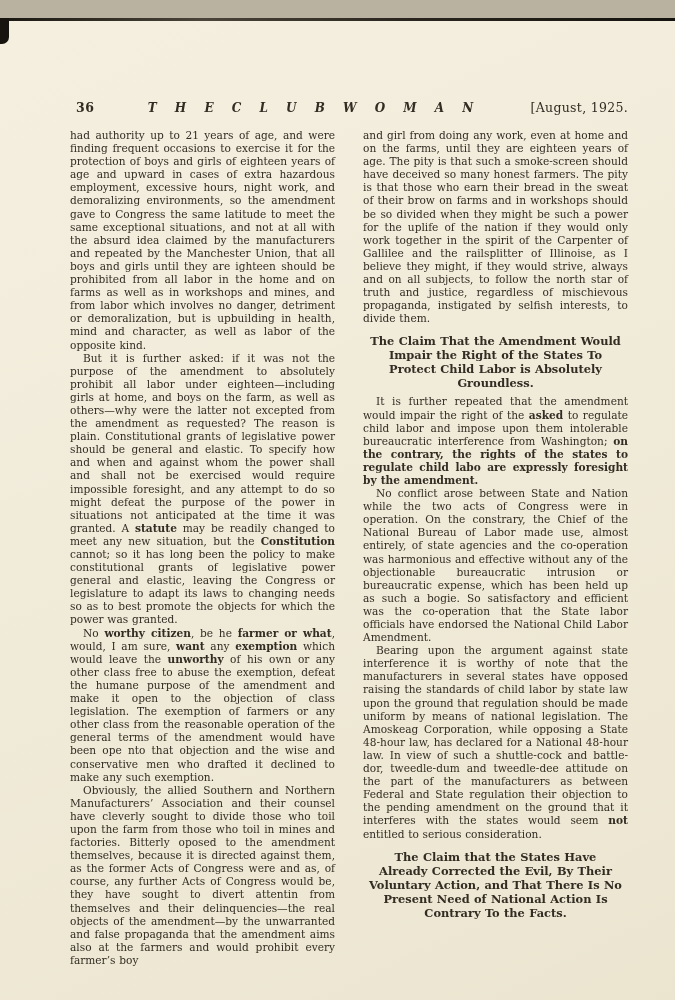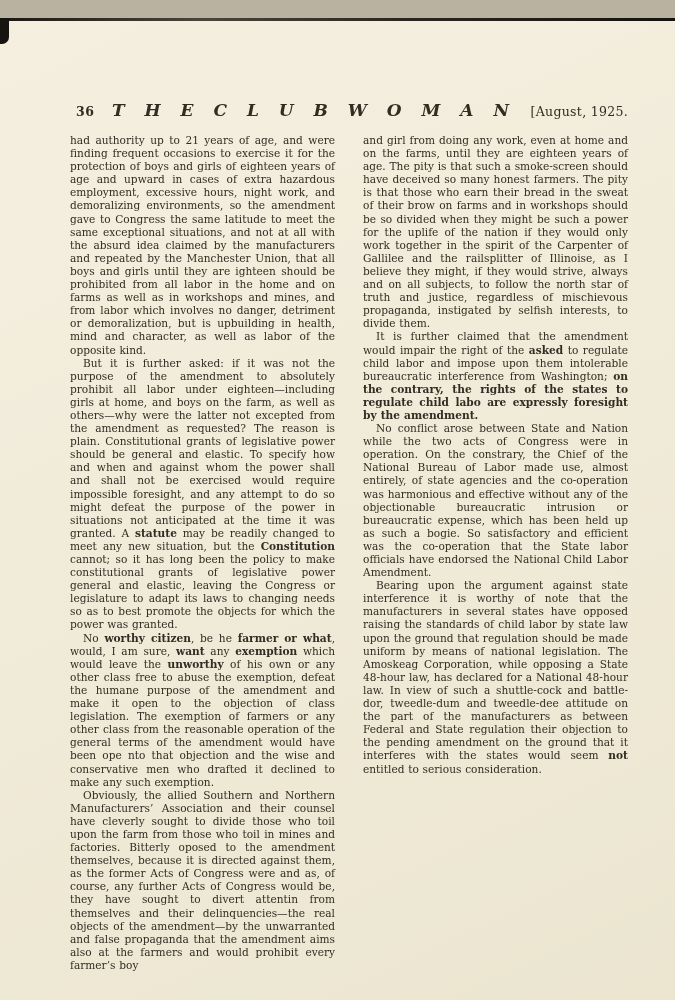--- a/index.html
+++ b/index.html
@@ -21,21 +21,21 @@
     background:#17140f;
     border-bottom-right-radius:7px;
   }
   .header{
     display:flex;align-items:baseline;
     padding:82px 47px 0 76px;
   }
   .page-number{font-size:12.5px;font-weight:bold;letter-spacing:.5px;}
   .journal-title{
     flex:1;text-align:center;
-    font-size:17px;font-style:italic;font-weight:bold;
+    font-size:12px;font-style:italic;font-weight:bold;
     letter-spacing:4px;word-spacing:6px;
   }
   .issue-date{font-size:12.5px;letter-spacing:.3px;}
   .columns{
     display:flex;
     padding:14px 47px 0 70px;
     gap:28px;
   }
   .column{
     width:270px;
@@ -69,18 +69,20 @@
 
   <div class="columns">
     <div class="column">
         <p><span>had authority up to 21 years of age, and were finding frequent occasions to exercise it for the protection of boys and girls of eighteen years of age and upward in cases of extra hazardous employment, excessive hours, night work, and demoralizing environments, so the amendment gave to Congress the same latitude to meet the same exceptional situations, and not at all with the absurd idea claimed by the manufacturers and repeated by the Manchester Union, that all boys and girls until they are ighteen should be prohibited from all labor in the home and on farms as well as in workshops and mines, and from labor which involves no danger, detriment or demoralization, but is upbuilding in health, mind and character, as well as labor of the opposite kind.</span></p>
         <p class="indent"><span>But it is further asked: if it was not the purpose of the amendment to absolutely prohibit all labor under eighteen—including girls at home, and boys on the farm, as well as others—why were the latter not excepted from the amendment as requested?  The reason is plain.  Constitutional grants of legislative power should be general and elastic.  To specify how and when and against whom the power shall and shall not be exercised would require impossible foresight, and any attempt to do so might defeat the purpose of the power in situations not anticipated at the time it was granted.  A </span><span class="b">statute</span><span> may be readily changed to meet any new situation, but the </span><span class="b">Constitution</span><span> cannot; so it has long been the policy to make constitutional grants of legislative power general and elastic, leaving the Congress or legislature to adapt its laws to changing needs so as to best promote the objects for which the power was granted.</span></p>
         <p class="indent"><span>No </span><span class="b">worthy citizen</span><span>, be he </span><span class="b">farmer or what</span><span>, would, I am sure, </span><span class="b">want</span><span> any </span><span class="b">exemption</span><span> which would leave the </span><span class="b">unworthy</span><span> of his own or any other class free to abuse the exemption, defeat the humane purpose of the amendment and make it open to the objection of class legislation.  The exemption of farmers or any other class from the reasonable operation of the general terms of the amendment would have been ope nto that objection and the wise and conservative men who drafted it declined to make any such exemption.</span></p>
         <p class="indent"><span>Obviously, the allied Southern and Northern Manufacturers’ Association and their counsel have cleverly sought to divide those who toil upon the farm from those who toil in mines and factories.  Bitterly oposed to the amendment themselves, because it is directed against them, as the former Acts of Congress were and as, of course, any further Acts of Congress would be, they have sought to divert attentin from themselves and their delinquencies—the real objects of the amendment—by the unwarranted and false propaganda that the amendment aims also at the farmers and would prohibit every farmer’s boy</span></p>
       </div>
     <div class="column">
         <p><span>and girl from doing any work, even at home and on the farms, until they are eighteen years of age.  The pity is that such a smoke-screen should have deceived so many honest farmers.  The pity is that those who earn their bread in the sweat of their brow on farms and in workshops should be so divided when they might be such a power for the uplife of the nation if they would only work together in the spirit of the Carpenter of Gallilee and the railsplitter of Illinoise, as I believe they might, if they would strive, always and on all subjects, to follow the north star of truth and justice, regardless of mischievous propaganda, instigated by selfish interests, to divide them.</span></p>
-        <p class="indent"><span>It is further claimed that the amendment would impair the right of the </span><span class="b">asked</span><span> to regulate child labor and impose upon them intolerable bureaucratic interference from Washington; </span><span class="b">on the contrary, the rights of the states to regulate child labo are expressly foresight by the amendment.</span></p>
+        <div class="heading">The Claim That the Amendment Would Impair the Right of the States To Protect Child Labor is Absolutely Groundless.</div>
+        <p class="indent"><span>It is further repeated that the amendment would impair the right of the </span><span class="b">asked</span><span> to regulate child labor and impose upon them intolerable bureaucratic interference from Washington; </span><span class="b">on the contrary, the rights of the states to regulate child labo are expressly foresight by the amendment.</span></p>
         <p class="indent"><span>No conflict arose between State and Nation while the two acts of Congress were in operation.  On the constrary, the Chief of the National Bureau of Labor made use, almost entirely, of state agencies and the co-operation was harmonious and effective without any of the objectionable bureaucratic intrusion or bureaucratic expense, which has been held up as such a bogie.  So satisfactory and efficient was the co-operation that the State labor officials have endorsed the National Child Labor Amendment.</span></p>
         <p class="indent"><span>Bearing upon the argument against state interference it is worthy of note that the manufacturers in several states have opposed raising the standards of child labor by state law upon the ground that regulation should be made uniform by means of national legislation.  The Amoskeag Corporation, while opposing a State 48-hour law, has declared for a National 48-hour law.  In view of such a shuttle-cock and battle-dor, tweedle-dum and tweedle-dee attitude on the part of the manufacturers as between Federal and State regulation their objection to the pending amendment on the ground that it interferes with the states would seem </span><span class="b">not</span><span> entitled to serious consideration.</span></p>
+        <div class="heading">The Claim that the States Have Already Corrected the Evil, By Their Voluntary Action, and That There Is No Present Need of National Action Is Contrary To the Facts.</div>
       </div>
   </div>
 </div>
 
 </body></html>

